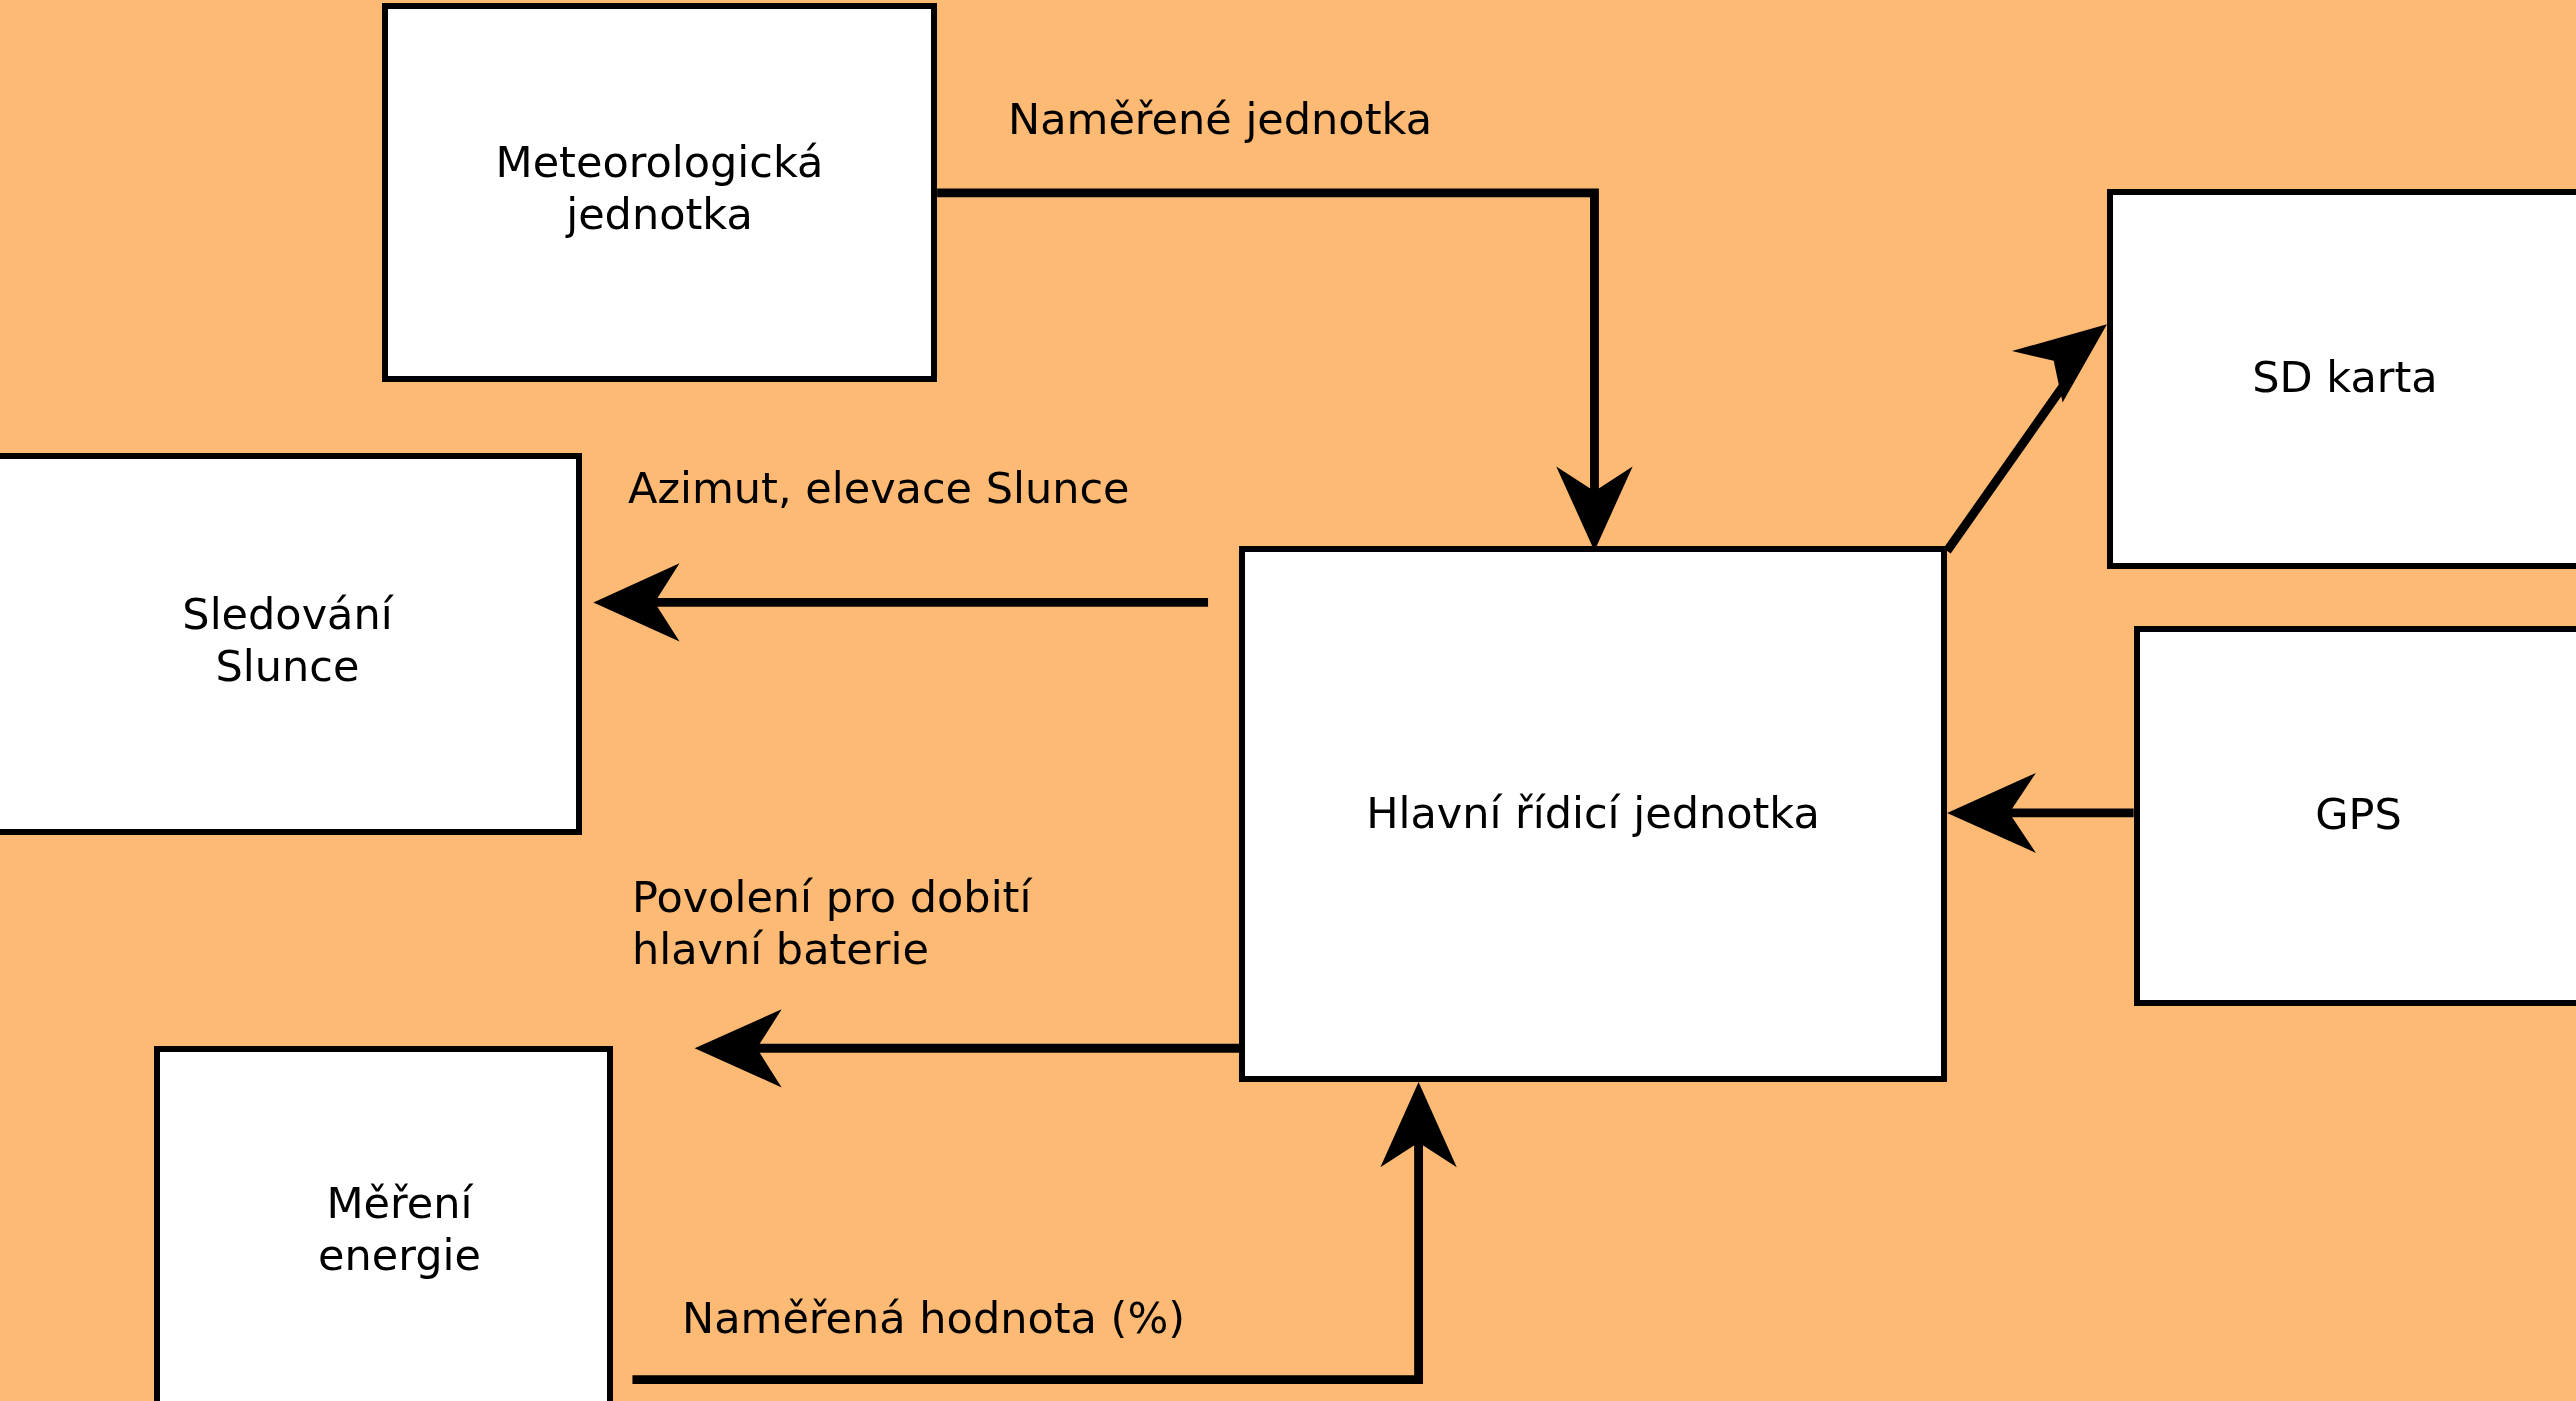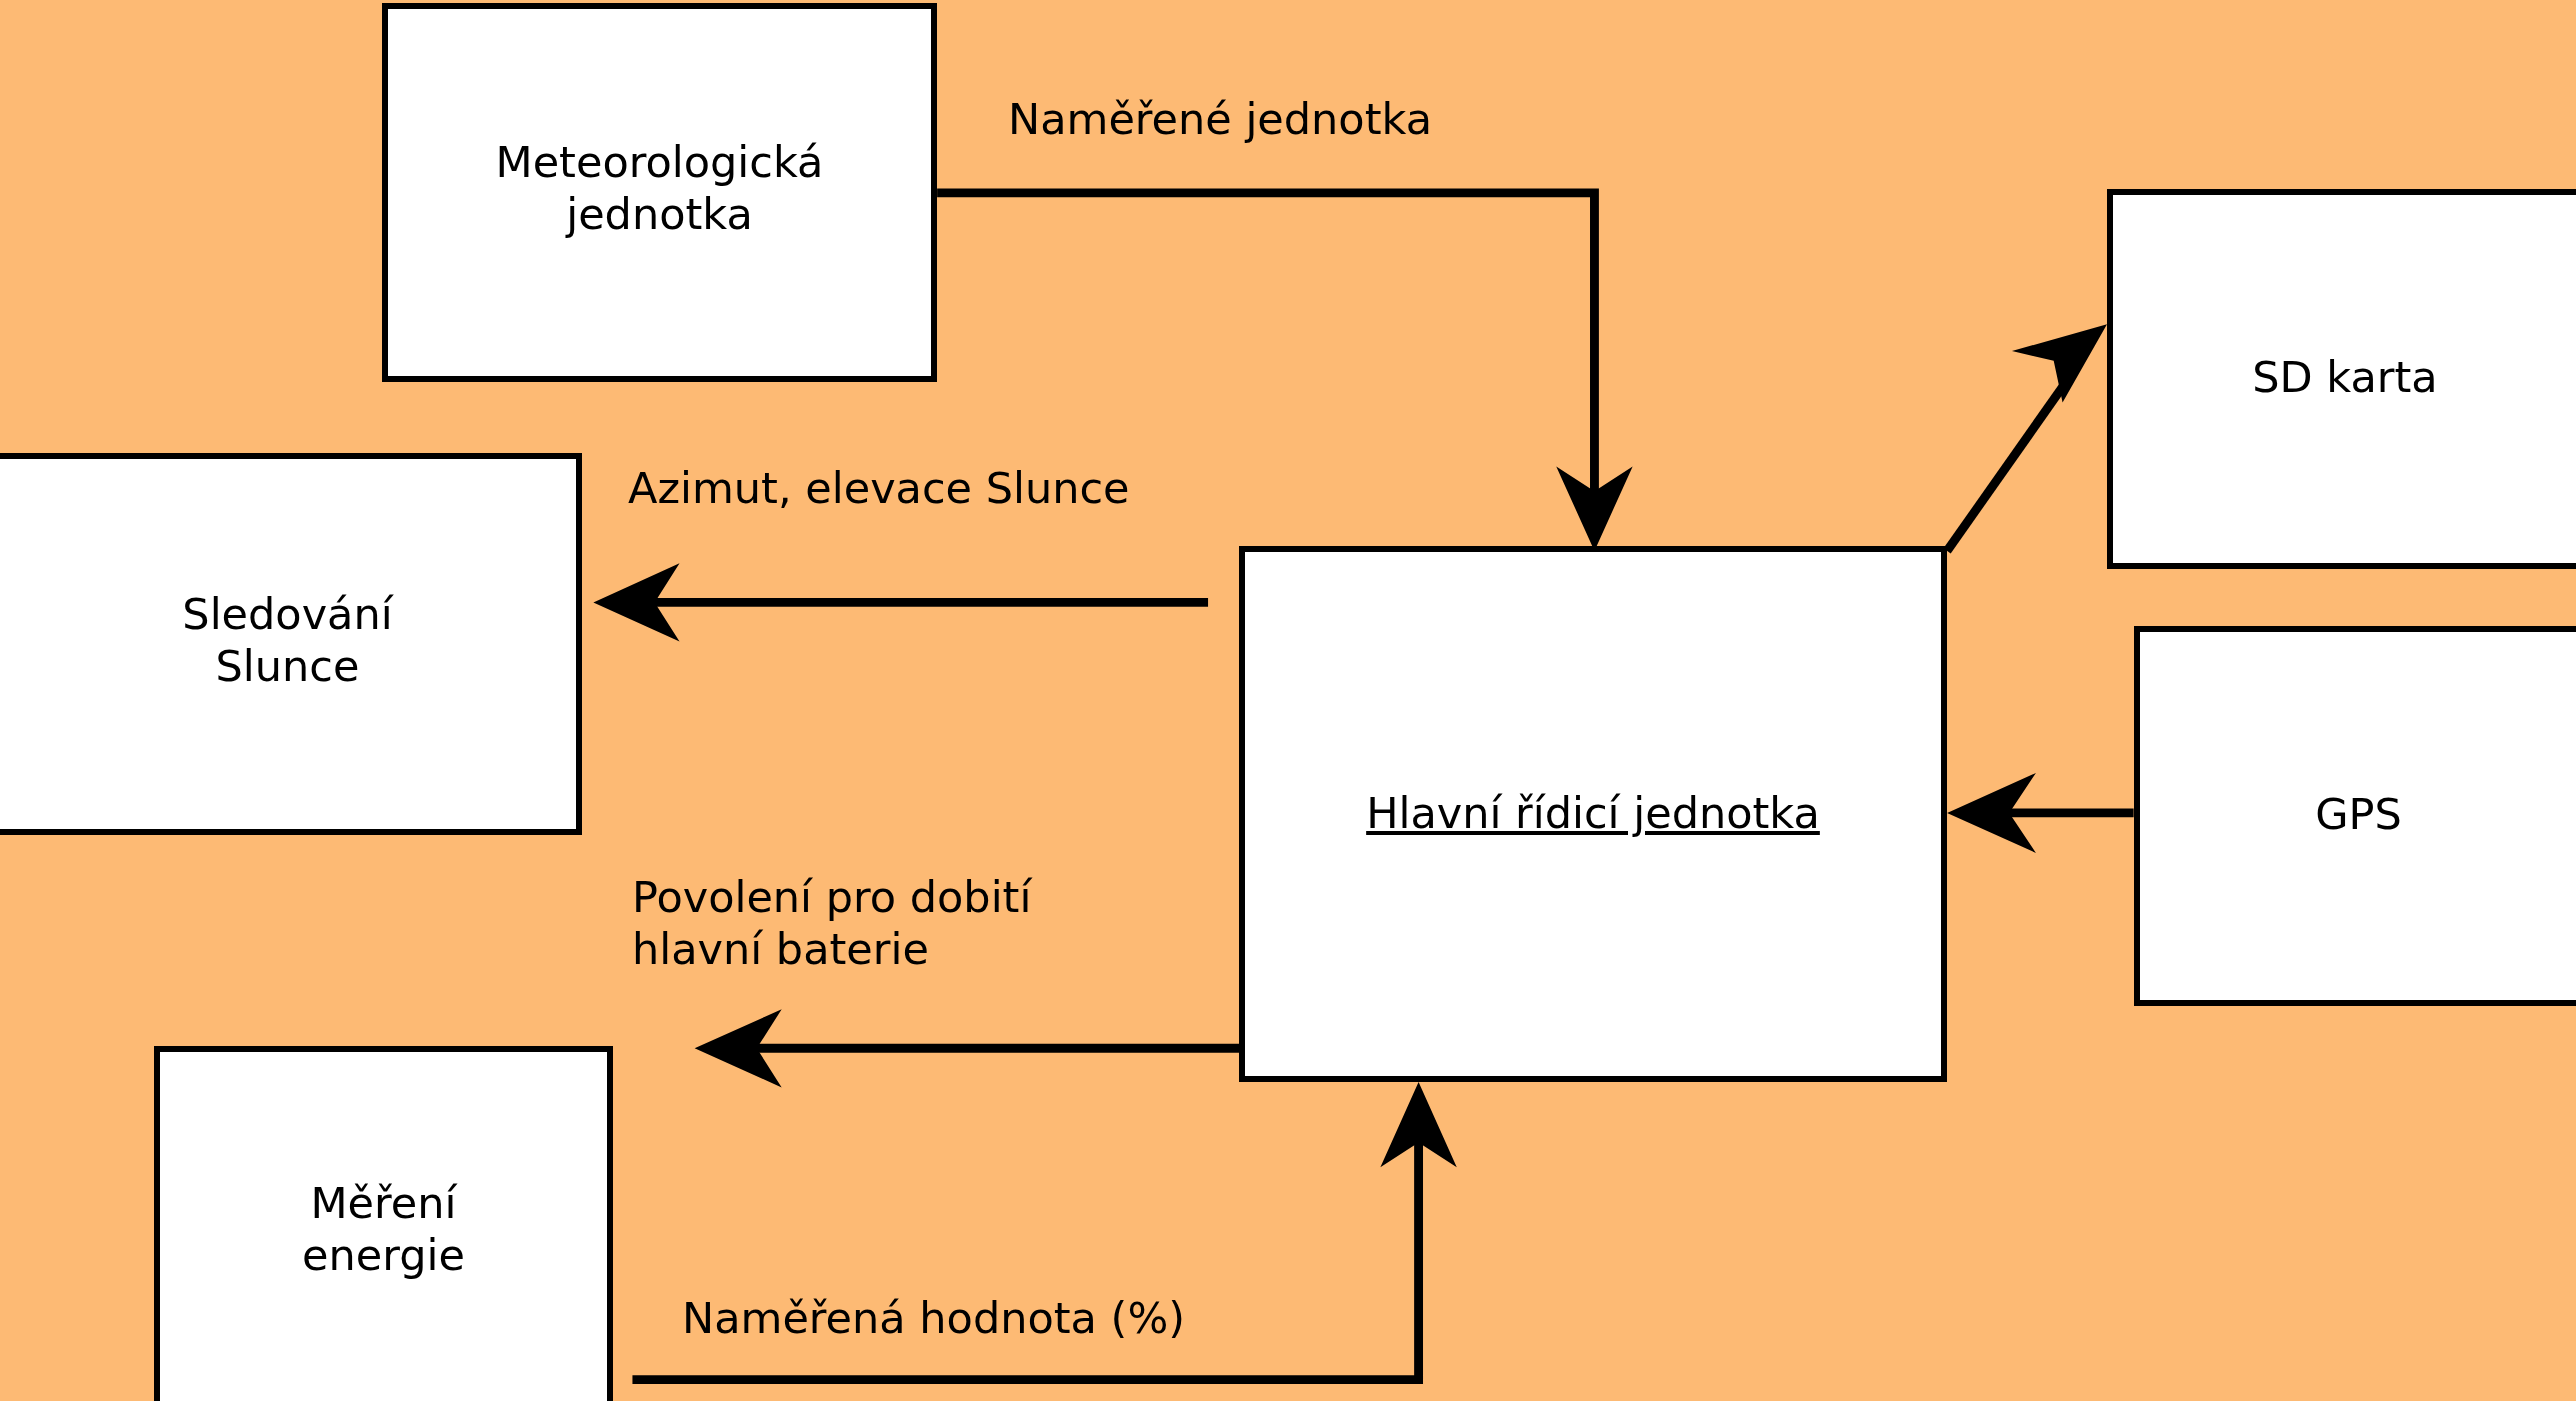--- a/index.html
+++ b/index.html
@@ -91,25 +91,25 @@
 
   <div class="node-box" style="left:382px; top:2.7px; width:555px; height:379px;"></div>
   <div class="node-label" style="left:382px; top:136px; width:555px;">Meteorologická
 jednotka</div>
 
   <div class="node-box" style="left:-7px; top:453px; width:589px; height:382px;"></div>
   <div class="node-label" style="left:-7px; top:588px; width:589px;">Sledování
 Slunce</div>
 
   <div class="node-box" style="left:154px; top:1046px; width:459px; height:373px;"></div>
-  <div class="node-label" style="left:154px; top:1177px; width:459px;">Měření
+  <div class="node-label" style="left:154px; top:1177px; width:459px;padding-left:16px;">Měření
 energie</div>
 
   <div class="node-box" style="left:1239px; top:546px; width:708px; height:536px;"></div>
-  <div class="node-label" style="left:1239px; top:787px; width:708px;text-decoration:underline;">Hlavní řídicí jednotka</div>
+  <div class="node-label" style="left:1239px; top:787px; width:708px;">Hlavní řídicí jednotka</div>
 
   <div class="node-box" style="left:2107px; top:189px; width:476px; height:380px;"></div>
   <div class="node-label" style="left:2107px; top:351px; width:476px;">SD karta</div>
 
   <div class="node-box" style="left:2134px; top:626px; width:449px; height:380px;"></div>
   <div class="node-label" style="left:2134px; top:788px; width:449px;">GPS</div>
 
   <div class="edge-label" style="left:1008px; top:93px;">Naměřené jednotka</div>
 
   <div class="edge-label" style="left:628px; top:462px;">Azimut, elevace Slunce</div>

